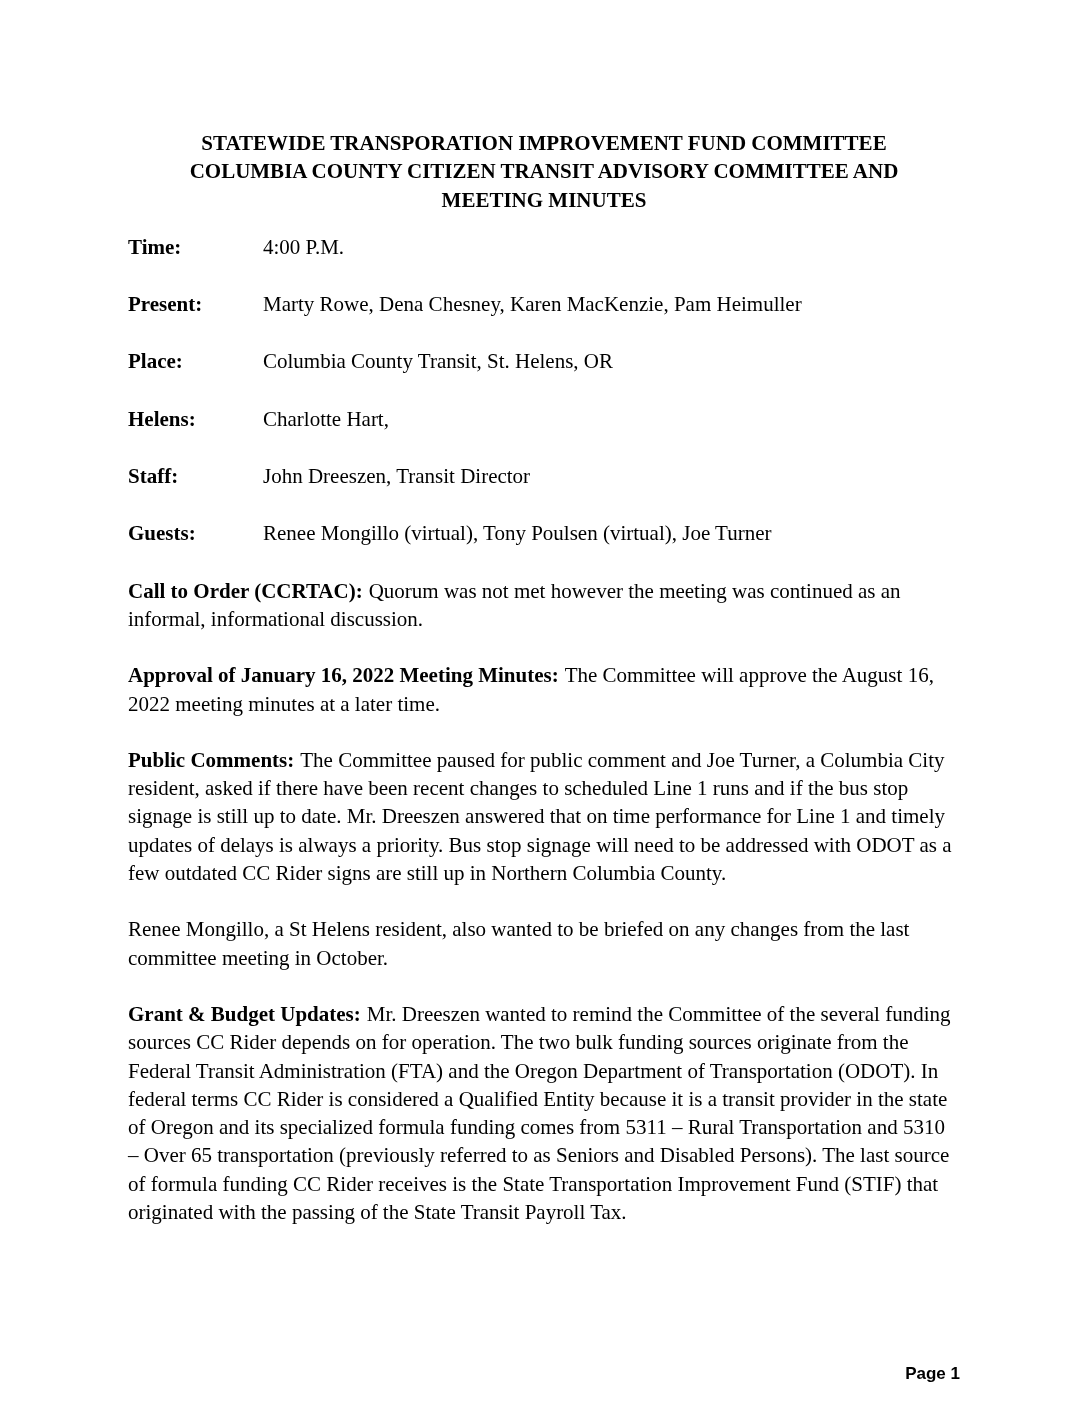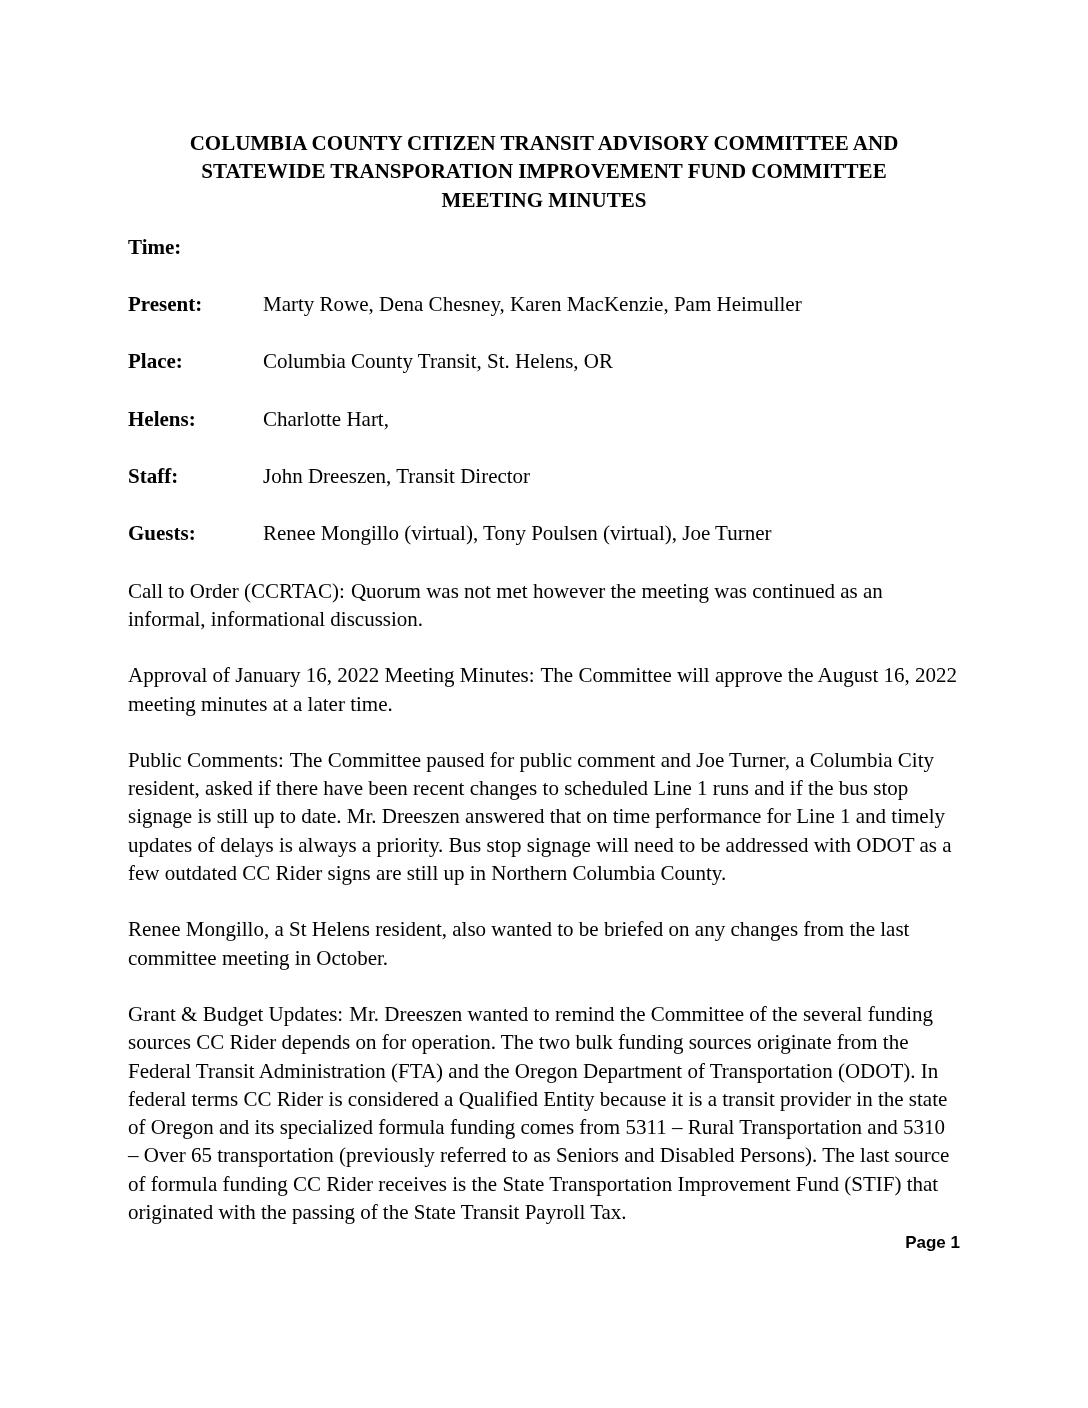--- a/index.html
+++ b/index.html
@@ -34,50 +34,51 @@
     width: 135px;
     font-weight: bold;
   }
   .meta-value {
     flex: 1 1 auto;
   }
   .para {
     margin: 0 0 28px 0;
   }
   .para-heading {
-    font-weight: normal;
+    font-weight: bold;
     margin-right: 6px;
   }
   .para-heading:empty {
     margin-right: 0;
   }
   .page-footer {
     position: absolute;
-    top: 1232px;
+    top: 1363px;
     right: 128px;
     font-family: "Liberation Sans", sans-serif;
     font-weight: bold;
     font-size: 17px;
     line-height: 22px;
   }
 </style>
 </head>
 <body>
 
 <div class="page">
 
   <header class="doc-title">
+    <div>STATEWIDE TRANSPORATION IMPROVEMENT FUND COMMITTEE</div>
     <div>COLUMBIA COUNTY CITIZEN TRANSIT ADVISORY COMMITTEE AND</div>
-    <div>STATEWIDE TRANSPORATION IMPROVEMENT FUND COMMITTEE</div>
     <div>MEETING MINUTES</div>
   </header>
 
   <section class="meta">
     <div class="meta-row">
       <span class="meta-label">Time:</span>
+      <span class="meta-value">4:00 P.M.</span>
     </div>
     <div class="meta-row">
       <span class="meta-label">Present:</span>
       <span class="meta-value">Marty Rowe, Dena Chesney, Karen MacKenzie, Pam Heimuller</span>
     </div>
     <div class="meta-row">
       <span class="meta-label">Place:</span>
       <span class="meta-value">Columbia County Transit, St. Helens, OR</span>
     </div>
     <div class="meta-row">

